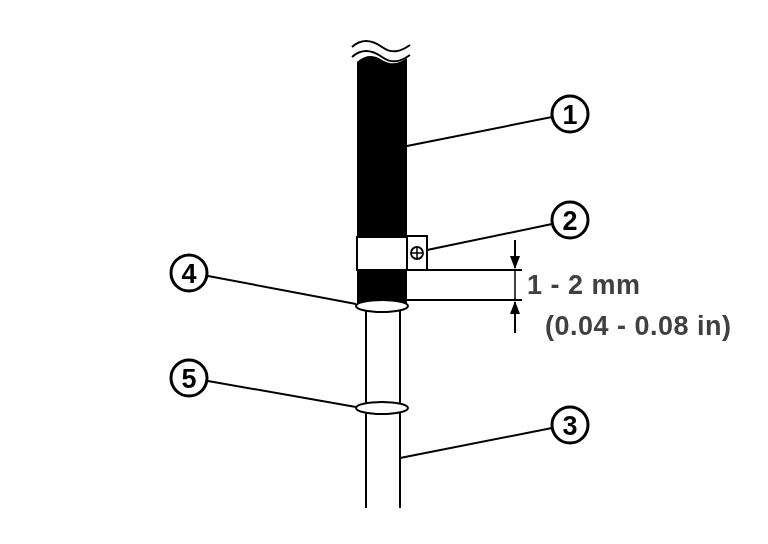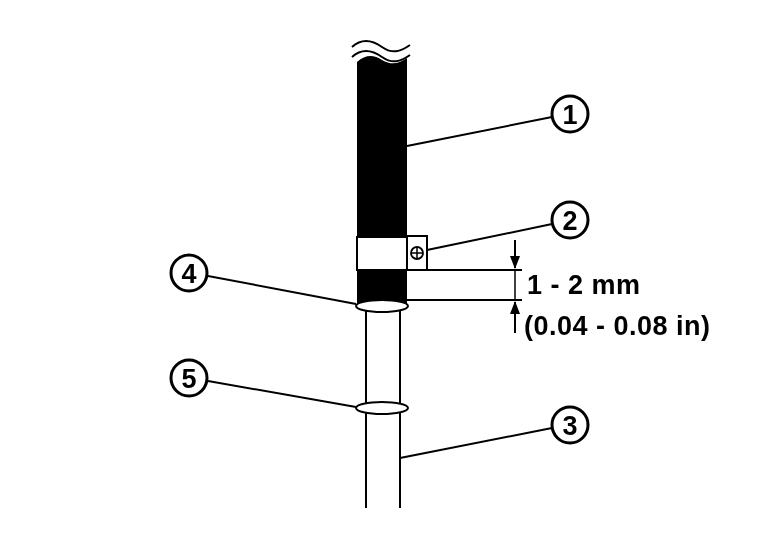--- a/index.html
+++ b/index.html
@@ -1,20 +1,20 @@
 <!DOCTYPE html>
 <html><head>
   <meta charset="utf-8">
   <style>
     html, body { margin: 0; padding: 0; background: #ffffff; }
     body { width: 768px; height: 544px; position: relative; overflow: hidden; font-family: "Liberation Sans", sans-serif; }
     svg { position: absolute; left: 0; top: 0; }
-    .dim-text { position: absolute; font-family: "Liberation Sans", sans-serif; font-weight: bold; color: #000000; white-space: nowrap; }
+    .dim-text { position: absolute; font-family: "Liberation Sans", sans-serif; font-weight: bold; color: #404040; white-space: nowrap; }
     #dim-mm { left: 527px; top: 270px; font-size: 27px; letter-spacing: 0.5px; }
-    #dim-in { left: 524px; top: 311px; font-size: 27px; letter-spacing: 0.5px; }
+    #dim-in { left: 545px; top: 311px; font-size: 27px; letter-spacing: 0.5px; }
     .callout-num { font-family: "Liberation Sans", sans-serif; font-weight: bold; font-size: 27px; }
   </style>
 </head>
 <body>
 
 <svg width="768" height="544" viewBox="0 0 768 544">
 
   <g fill="none" stroke="#000" stroke-width="2">
     <path d="M352,47 C362,38 372,40 382,47 C392,54 400,52 410,45"></path>
     <path d="M352,57 C362,48 372,50 382,57 C392,64 400,62 410,55"></path>

